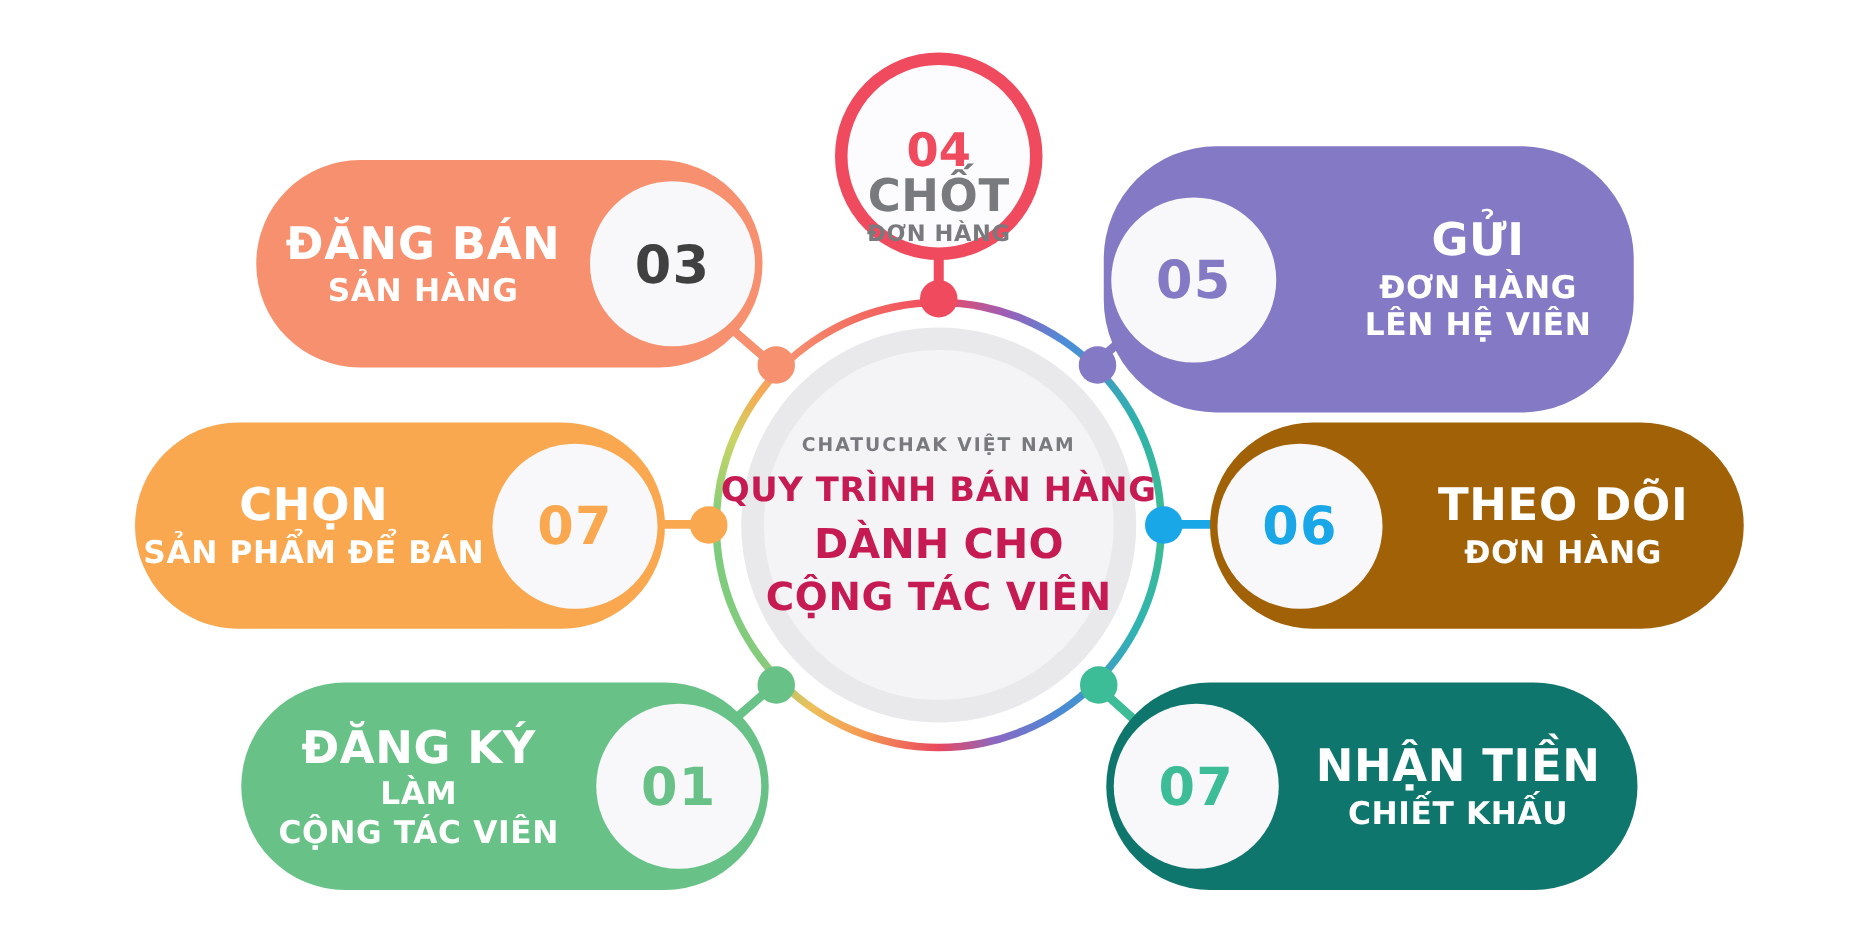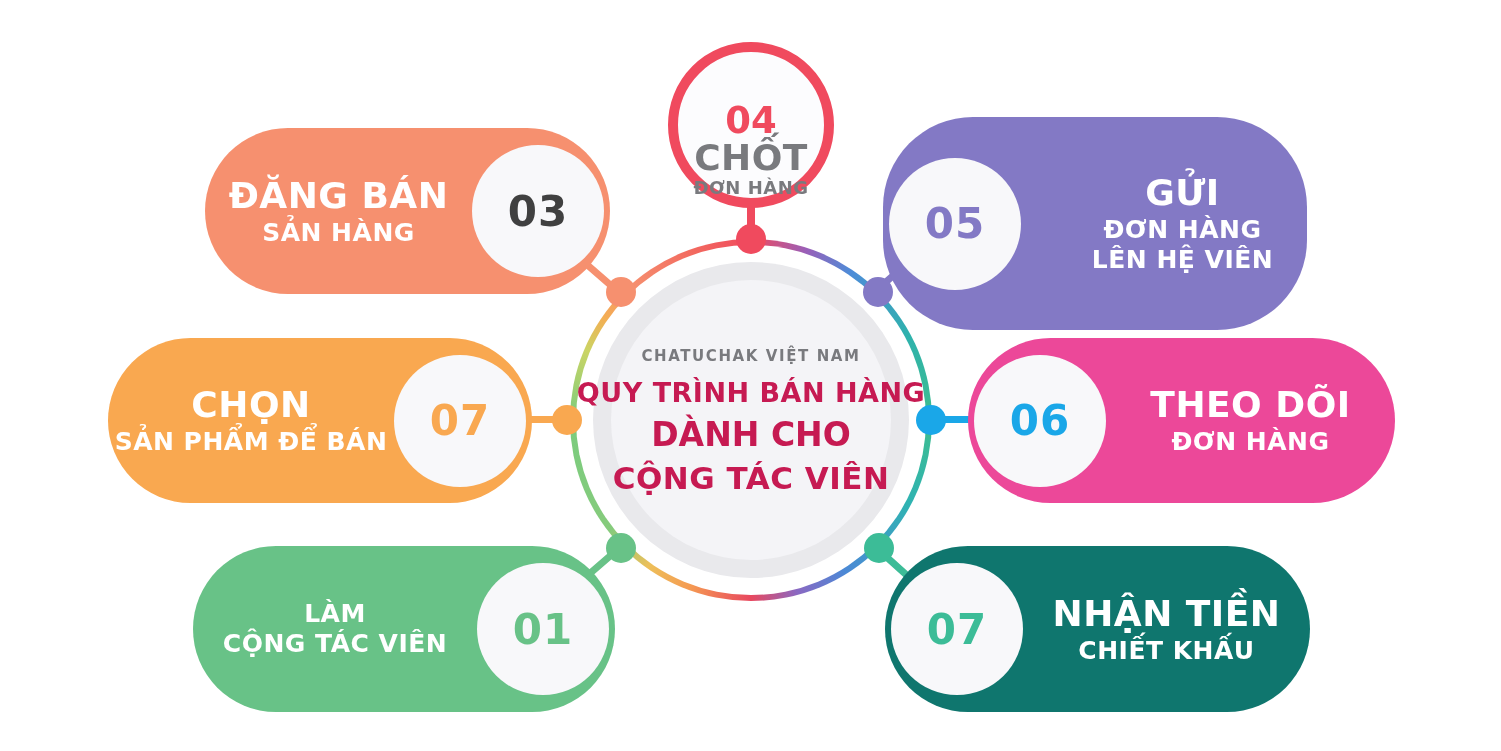--- a/index.html
+++ b/index.html
@@ -94,21 +94,21 @@
   .l2 { font-size:25px; font-weight:800; letter-spacing:0.5px; white-space:nowrap; }
 
   .pill-03 { left:205px; top:128px; width:405px; height:166px; background:#F6906F; padding-right:6px; }
   .pill-03 .num-circle { color:#404040; }
   .pill-02 { left:108px; top:338px; width:424px; height:165px; background:#F9A850; padding-right:6px; }
   .pill-02 .num-circle { color:#F9A850; }
   .pill-01 { left:193px; top:546px; width:422px; height:166px; background:#68C287; padding-right:6px; }
   .pill-01 .num-circle { color:#68C287; }
   .pill-05 { left:883px; top:117px; width:424px; height:213px; background:#8379C5; padding-left:6px;gap:37px; }
   .pill-05 .num-circle { color:#8379C5; }
-  .pill-06 { left:968px; top:338px; width:427px; height:165px; background:#ec4899; padding-left:6px; }
+  .pill-06 { left:968px; top:338px; width:427px; height:165px; background:#a16207; padding-left:6px; }
   .pill-06 .num-circle { color:#1AA7E8; }
   .pill-07 { left:885px; top:546px; width:425px; height:166px; background:#0f766e; padding-left:6px; }
   .pill-07 .num-circle { color:#3CBC97; }
 </style>
 </head>
 <body>
 
 <div class="canvas">
 
   <div class="ring"></div>
@@ -155,20 +155,21 @@
   <div class="pill pill-02">
     <div class="pill-text">
       <div class="l1">CHỌN</div>
       <div class="l2">SẢN PHẨM ĐỂ BÁN</div>
     </div>
     <div class="num-circle">07</div>
   </div>
 
   <div class="pill pill-01">
     <div class="pill-text">
+      <div class="l1">ĐĂNG KÝ</div>
       <div class="l2">LÀM</div>
       <div class="l2">CỘNG TÁC VIÊN</div>
     </div>
     <div class="num-circle">01</div>
   </div>
 
   <div class="pill pill-05">
     <div class="num-circle">05</div>
     <div class="pill-text">
       <div class="l1">GỬI</div>

